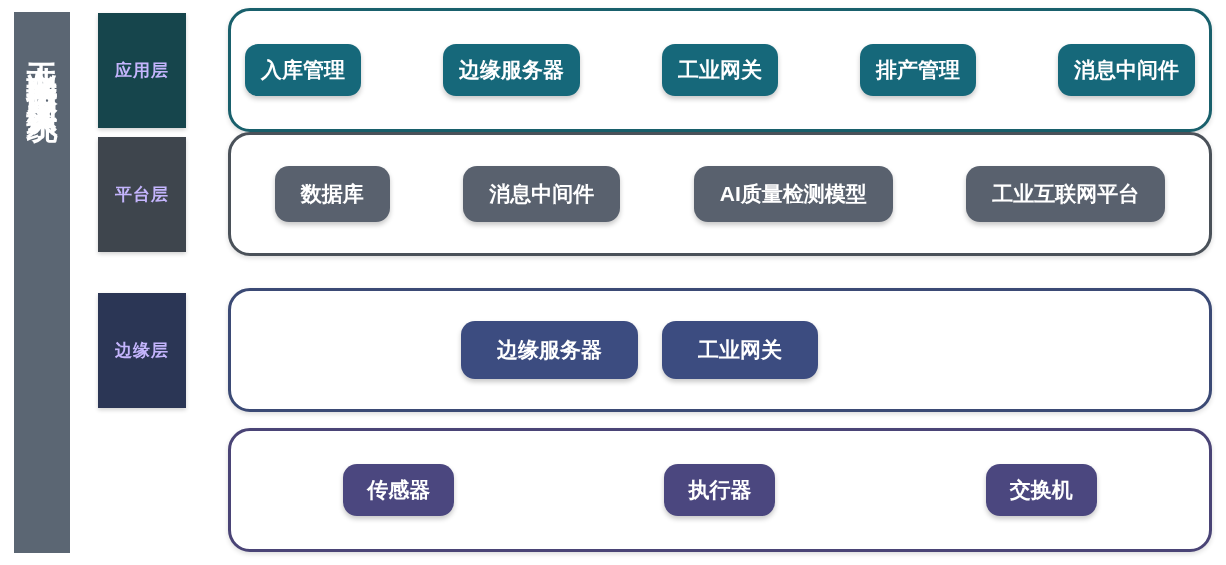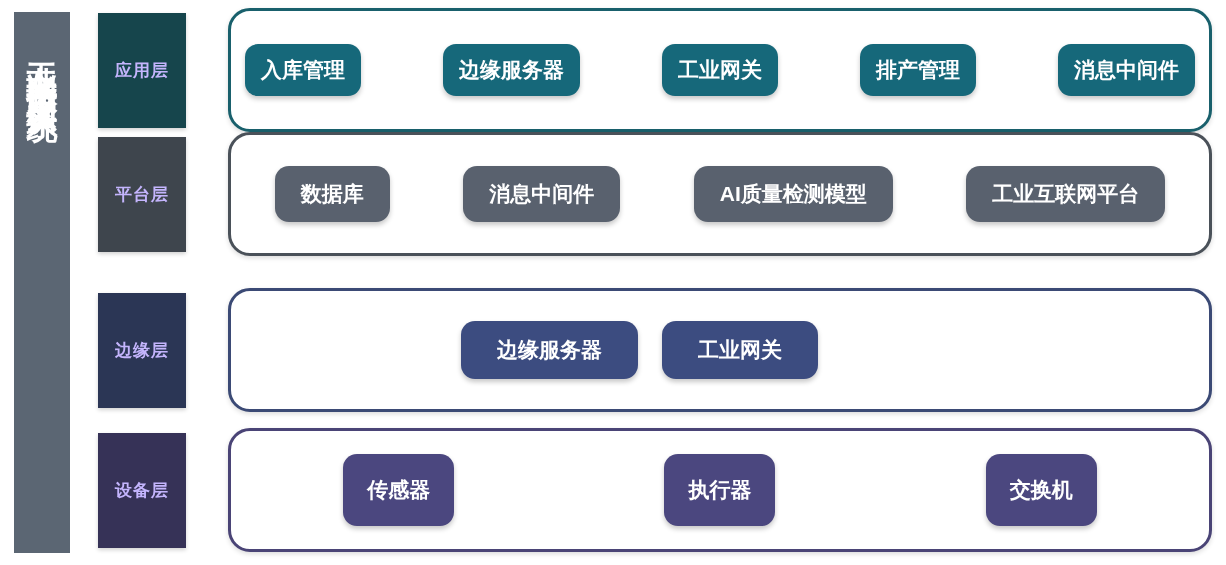--- a/index.html
+++ b/index.html
@@ -74,21 +74,21 @@
     border-radius:13px;
     box-shadow:0 3px 5px rgba(0,0,0,.22);
     white-space:nowrap;
     box-sizing:border-box;
   }
 
   
   .row-0 .pill{height:52px;font-size:21px;padding:0 16px;background:#16687a;}
   .row-1 .pill{height:56px;font-size:21px;padding:0 26px;background:#59616e;border-radius:14px;}
   .row-2 .pill{height:58px;font-size:21px;padding:0 36px;background:#3c4c80;border-radius:14px;}
-  .row-3 .pill{height:72px;font-size:21px;padding:16px 24px;background:#4b477f;border-radius:14px;}
+  .row-3 .pill{height:52px;font-size:21px;padding:16px 24px;background:#4b477f;border-radius:14px;}
 
   .row-0 .layer-box{border-color:#19606c;}
   .row-1 .layer-box{border-color:#4a5159;}
   .row-2 .layer-box{border-color:#3b4a75;}
   .row-3 .layer-box{border-color:#4a4476;}
 
   .row-0 .layer-label{background:#16454c;}
   .row-1 .layer-label{background:#3e454d;}
   .row-2 .layer-label{background:#2b3655;}
   .row-3 .layer-label{background:#363257;}
@@ -131,21 +131,20 @@
     <div class="layer-label">边缘层</div>
     <div class="layer-box">
       <div class="pill-wrap center-left">
         <div class="pill">边缘服务器</div>
         <div class="pill">工业网关</div>
       </div>
     </div>
   </div>
 
   <div class="row row-3">
-    <div class="layer-label">设备层</div>
     <div class="layer-box">
       <div class="pill-wrap spread">
         <div class="pill">传感器</div>
         <div class="pill">执行器</div>
         <div class="pill">交换机</div>
       </div>
     </div>
   </div>
 
 </div>

